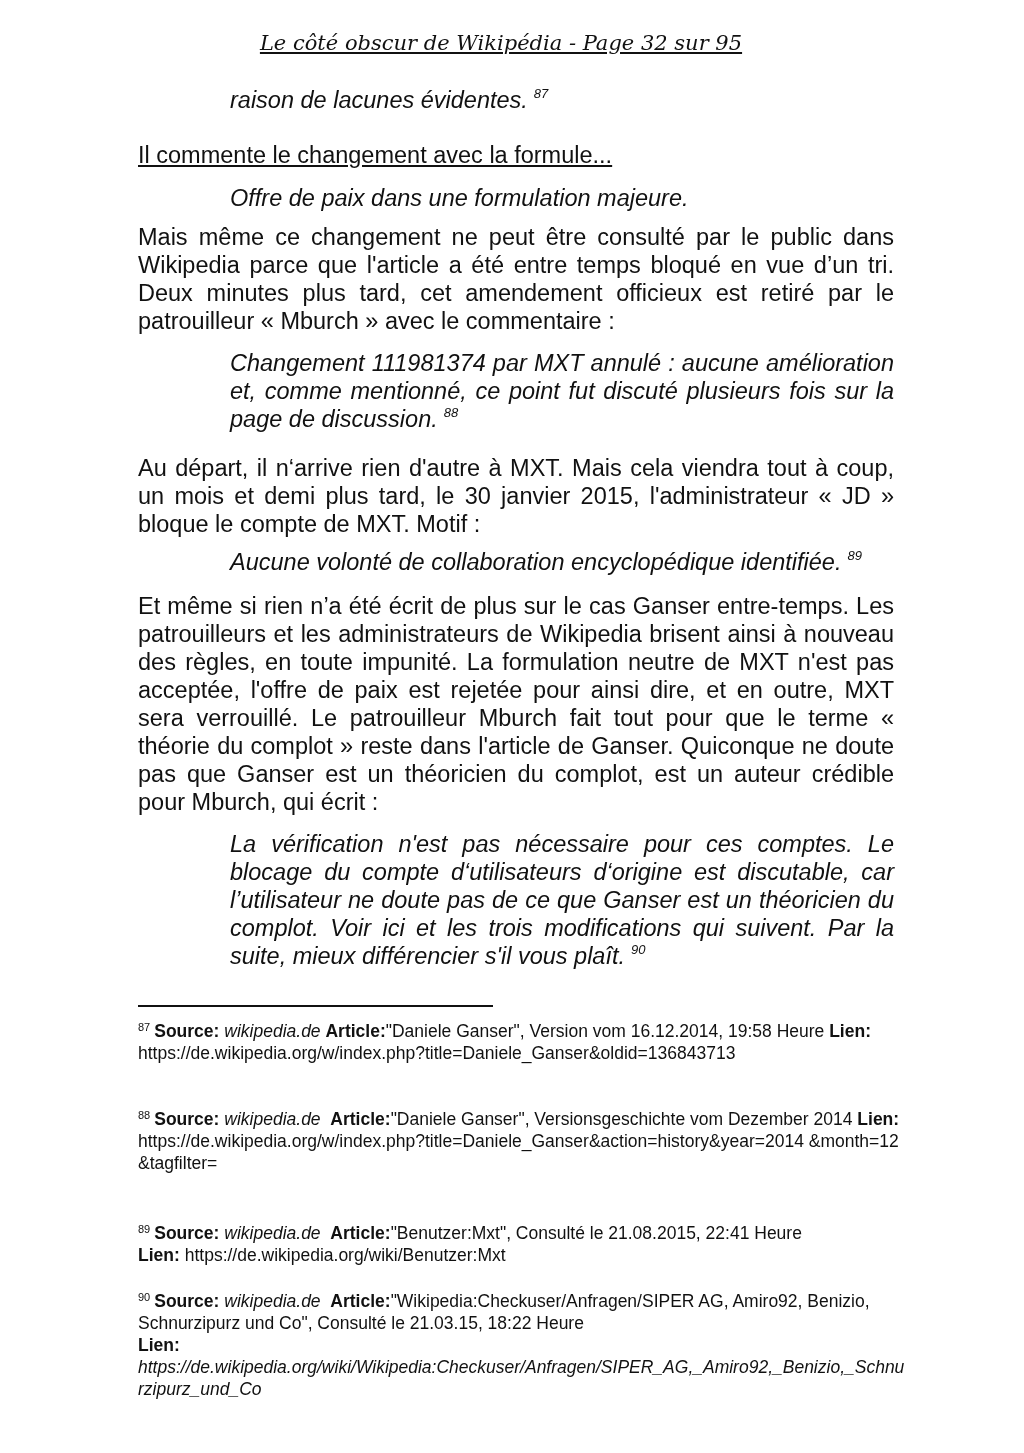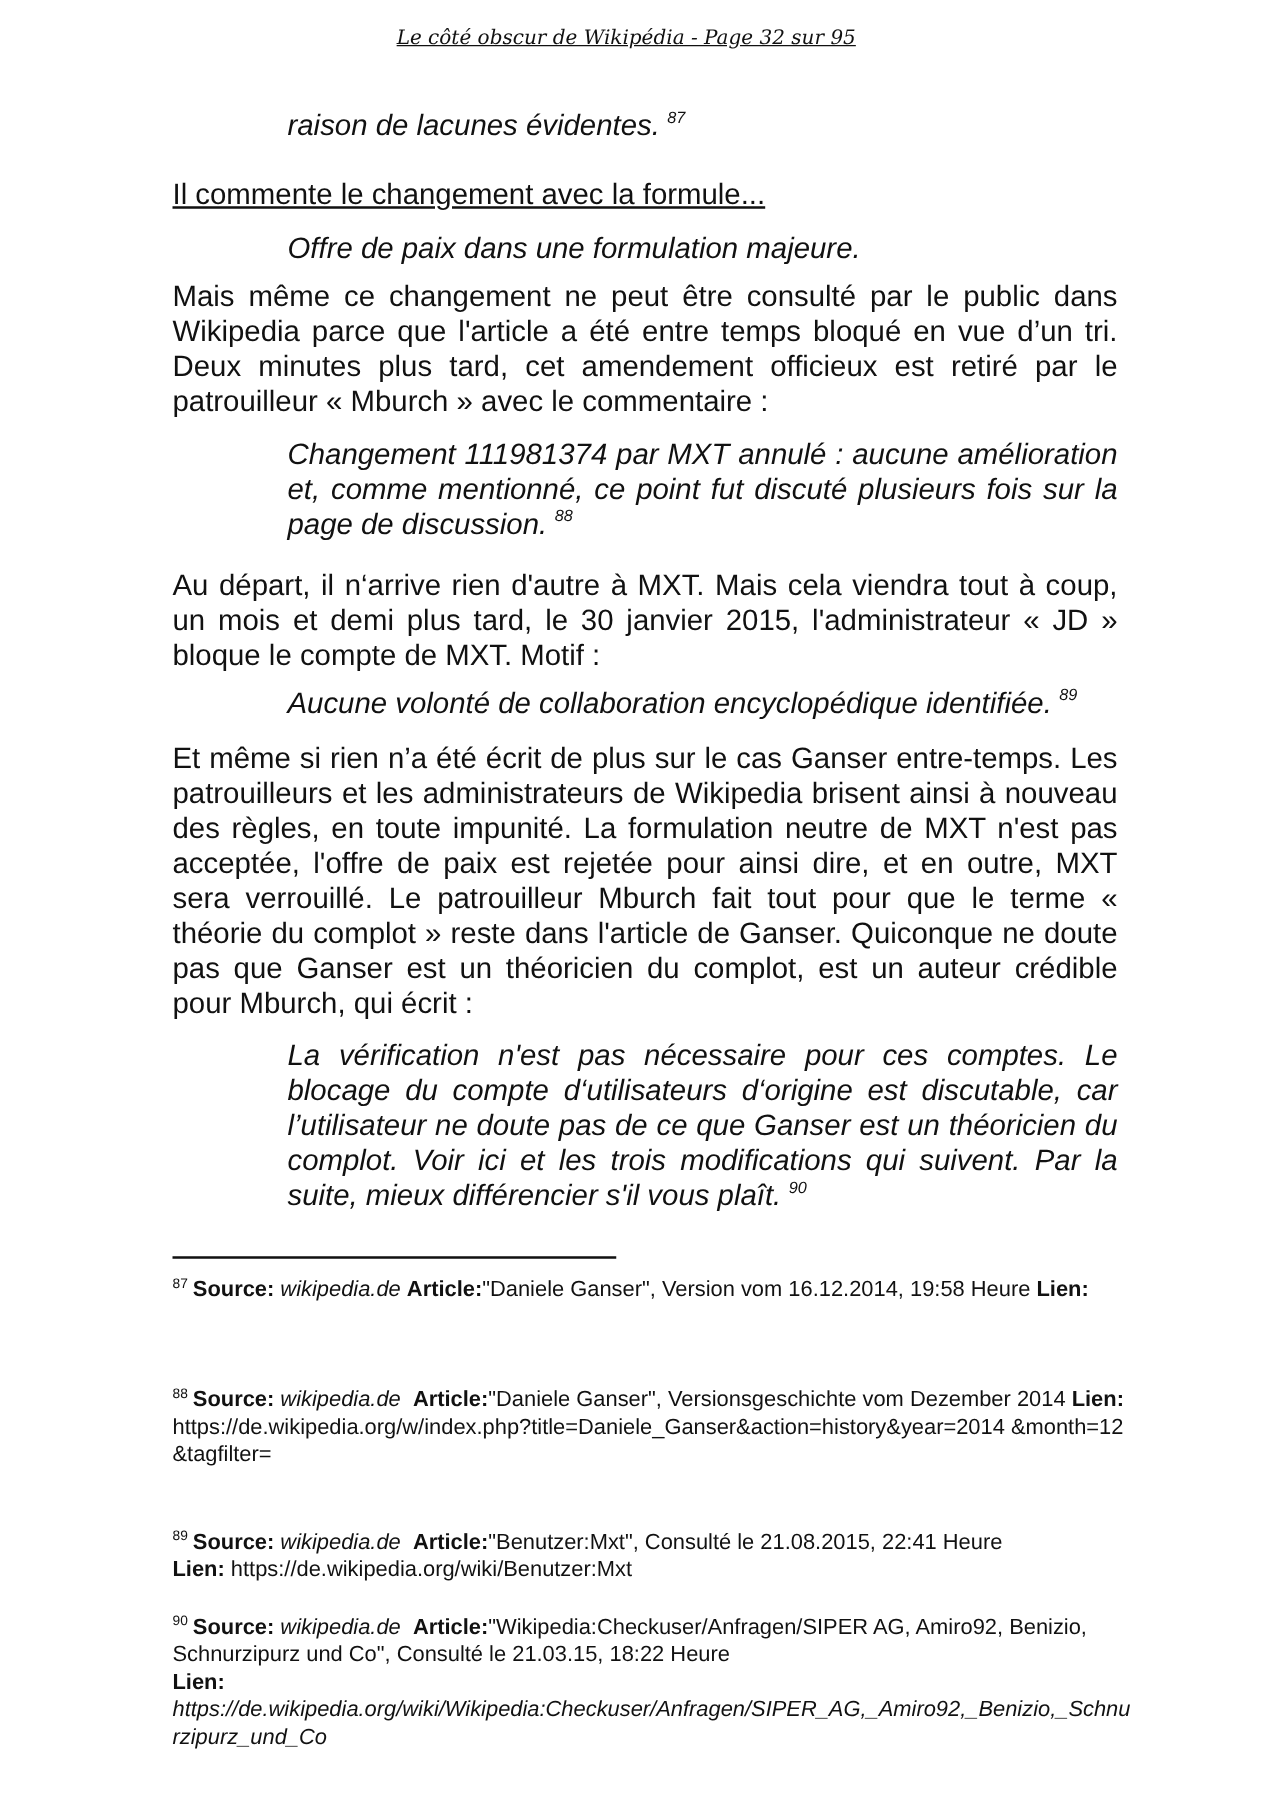--- a/index.html
+++ b/index.html
@@ -1,17 +1,17 @@
 <!DOCTYPE html>
 <html><head>
 <meta charset="utf-8">
 <style>
   html, body { margin:0; padding:0; background:#ffffff; }
   body { width:1024px; height:1453px; position:relative; overflow:hidden; color:#111; }
-  .header { position:absolute; top:20px; left:0; width:932px; text-align:center; font-family:"DejaVu Serif", serif; font-style:italic; font-size:16px; }
+  .header { position:absolute; top:31px; left:0; width:932px; text-align:center; font-family:"DejaVu Serif", serif; font-style:italic; font-size:21px; }
   .header span { text-decoration:underline; margin-left:70px; }
   .body-text { font-family:"Liberation Sans", sans-serif; font-size:23.5px; line-height:28px; }
   .p { position:absolute; left:138px; width:756px; text-align:justify; margin:0; }
   .q { position:absolute; left:230px; width:664px; text-align:justify; font-style:italic; margin:0; }
   sup { font-size:13px; vertical-align:top; position:relative; top:-6px; font-style:normal; margin-left:6px;margin-top:28px; }
   .q sup { font-style:italic; }
   .rule { position:absolute; left:138px; top:1005px; width:355px; border-top:2px solid #111; }
   .fn { position:absolute; left:138px; width:770px; font-family:"Liberation Sans", sans-serif; font-size:17.5px; line-height:22px; margin:0; }
   .fn sup { font-size:11px; top:-4px; margin-left:0; margin-right:4px; }
   .fn b { font-weight:bold; }
@@ -31,20 +31,21 @@
   <p class="p" style="top:454px;">Au départ, il n‘arrive rien d'autre à MXT. Mais cela viendra tout à coup, un mois et demi plus tard, le 30 janvier 2015, l'administrateur « JD » bloque le compte de MXT. Motif :</p>
   <p class="q" style="top:548px;"><span>Aucune volonté de collaboration encyclopédique identifiée.</span><sup>89</sup></p>
   <p class="p" style="top:592px;">Et même si rien n’a été écrit de plus sur le cas Ganser entre-temps. Les patrouilleurs et les administrateurs de Wikipedia brisent ainsi à nouveau des règles, en toute impunité. La formulation neutre de MXT n'est pas acceptée, l'offre de paix est rejetée pour ainsi dire, et en outre, MXT sera verrouillé. Le patrouilleur Mburch fait tout pour que le terme « théorie du complot » reste dans l'article de Ganser. Quiconque ne doute pas que Ganser est un théoricien du complot, est un auteur crédible pour Mburch, qui écrit :</p>
   <p class="q" style="top:830px;"><span>La vérification n'est pas nécessaire pour ces comptes. Le blocage du compte d‘utilisateurs d‘origine est discutable, car l’utilisateur ne doute pas de ce que Ganser est un théoricien du complot. Voir ici et les trois modifications qui suivent. Par la suite, mieux différencier s'il vous plaît.</span><sup>90</sup></p>
 </div>
 
 <div class="rule"></div>
 
 <p class="fn" style="top:1020px;">
   <sup>87</sup><b>Source:</b> <i>wikipedia.de</i> <b>Article:</b><span>"Daniele Ganser", Version vom 16.12.2014, 19:58 Heure</span> <b>Lien:</b><br>
+  <span>https://de.wikipedia.org/w/index.php?title=Daniele_Ganser&amp;oldid=136843713</span>
 </p>
 
 <p class="fn" style="top:1108px;">
   <sup>88</sup><b>Source:</b> <i>wikipedia.de</i> &nbsp;<b>Article:</b><span>"Daniele Ganser", Versionsgeschichte vom Dezember 2014</span> <b>Lien:</b><br>
   <span style="word-break:break-all;">https://de.wikipedia.org/w/index.php?title=Daniele_Ganser&amp;action=history&amp;year=2014 &amp;month=12&amp;tagfilter=</span>
 </p>
 
 <p class="fn" style="top:1222px;">
   <sup>89</sup><b>Source:</b> <i>wikipedia.de</i> &nbsp;<b>Article:</b><span>"Benutzer:Mxt", Consulté le 21.08.2015, 22:41 Heure</span><br>
   <b>Lien:</b> <span>https://de.wikipedia.org/wiki/Benutzer:Mxt</span>

